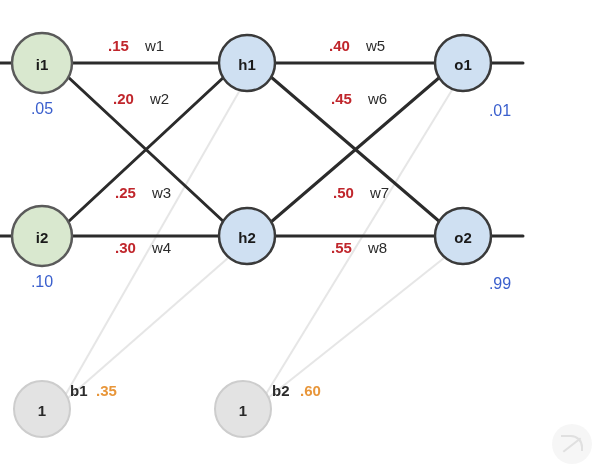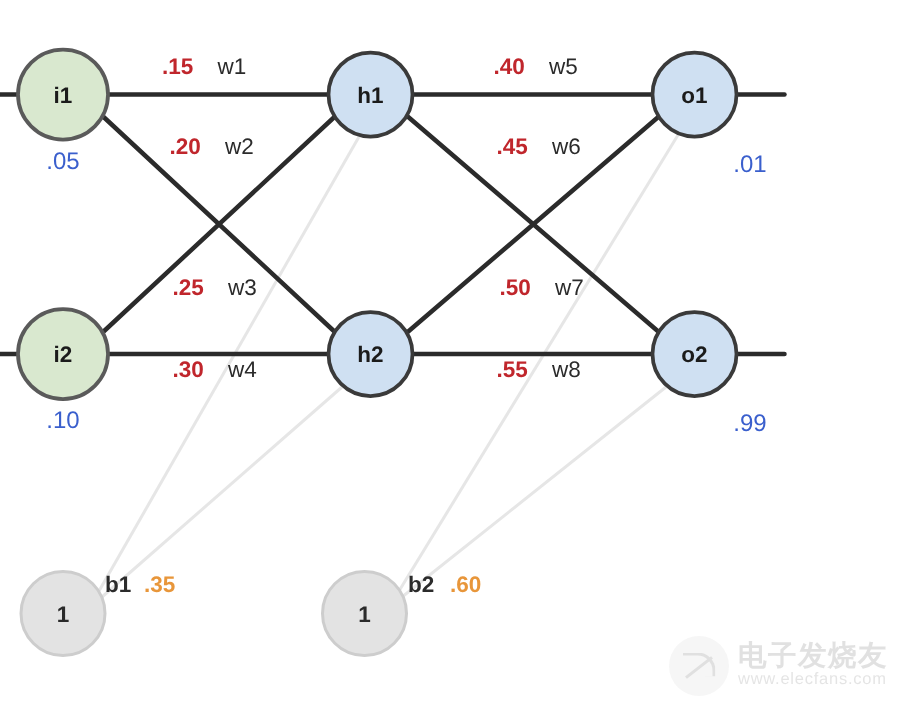--- a/index.html
+++ b/index.html
@@ -259,19 +259,15 @@
       <g>
         <text class="b-name" x="272" y="390">b2</text>
         <text class="b-val" x="300" y="390">.60</text>
       </g>
     </g>
 
   </svg>
 
   <div id="watermark">
     <div class="wm-mark"></div>
-    <div class="wm-text">
-      <span class="wm-cn">电子发烧友</span>
-      <span class="wm-url">www.elecfans.com</span>
-    </div>
   </div>
 
 </div>
 
 </body></html>

